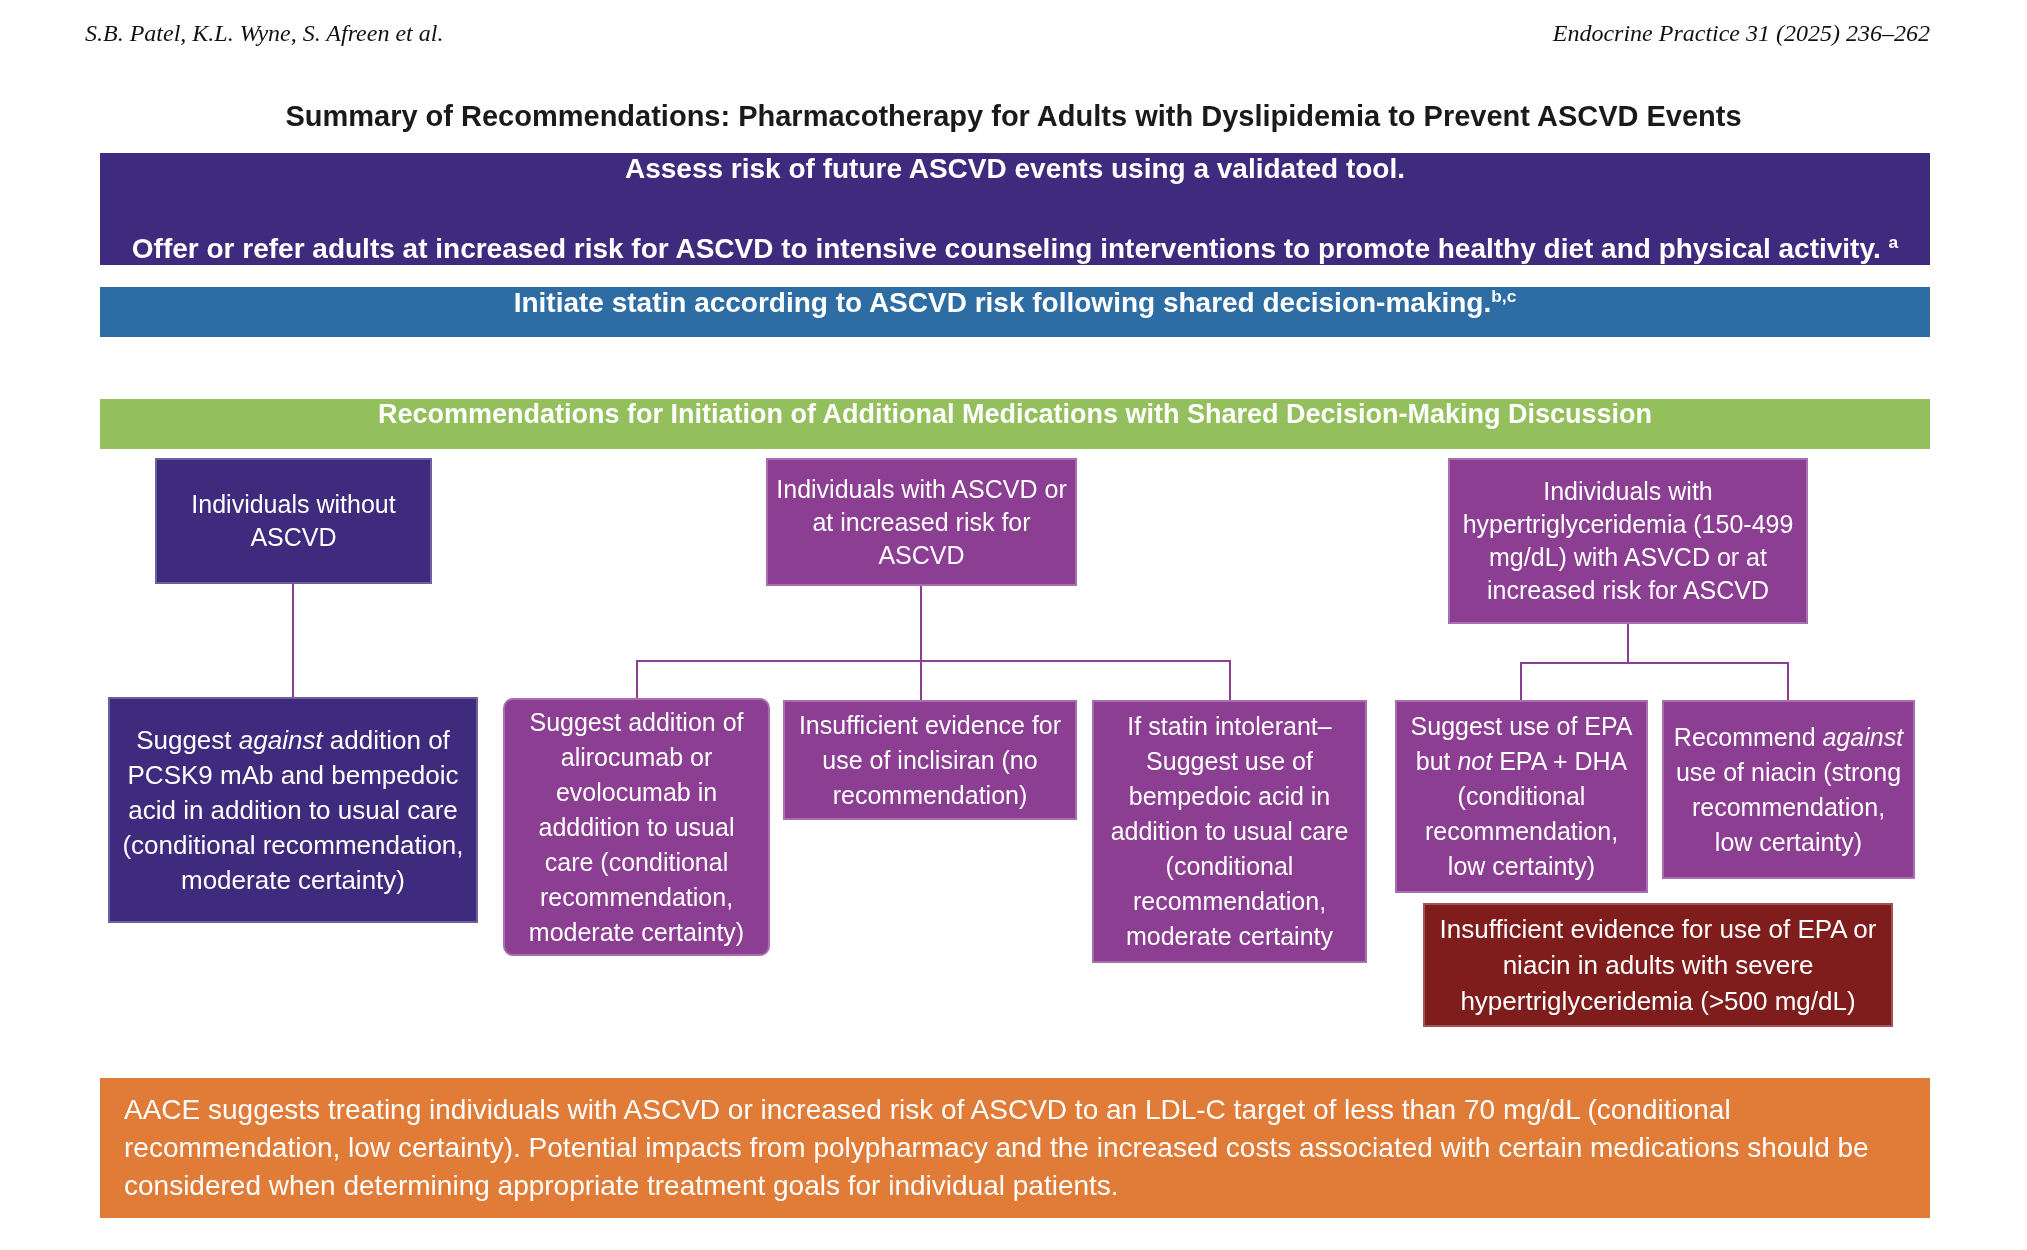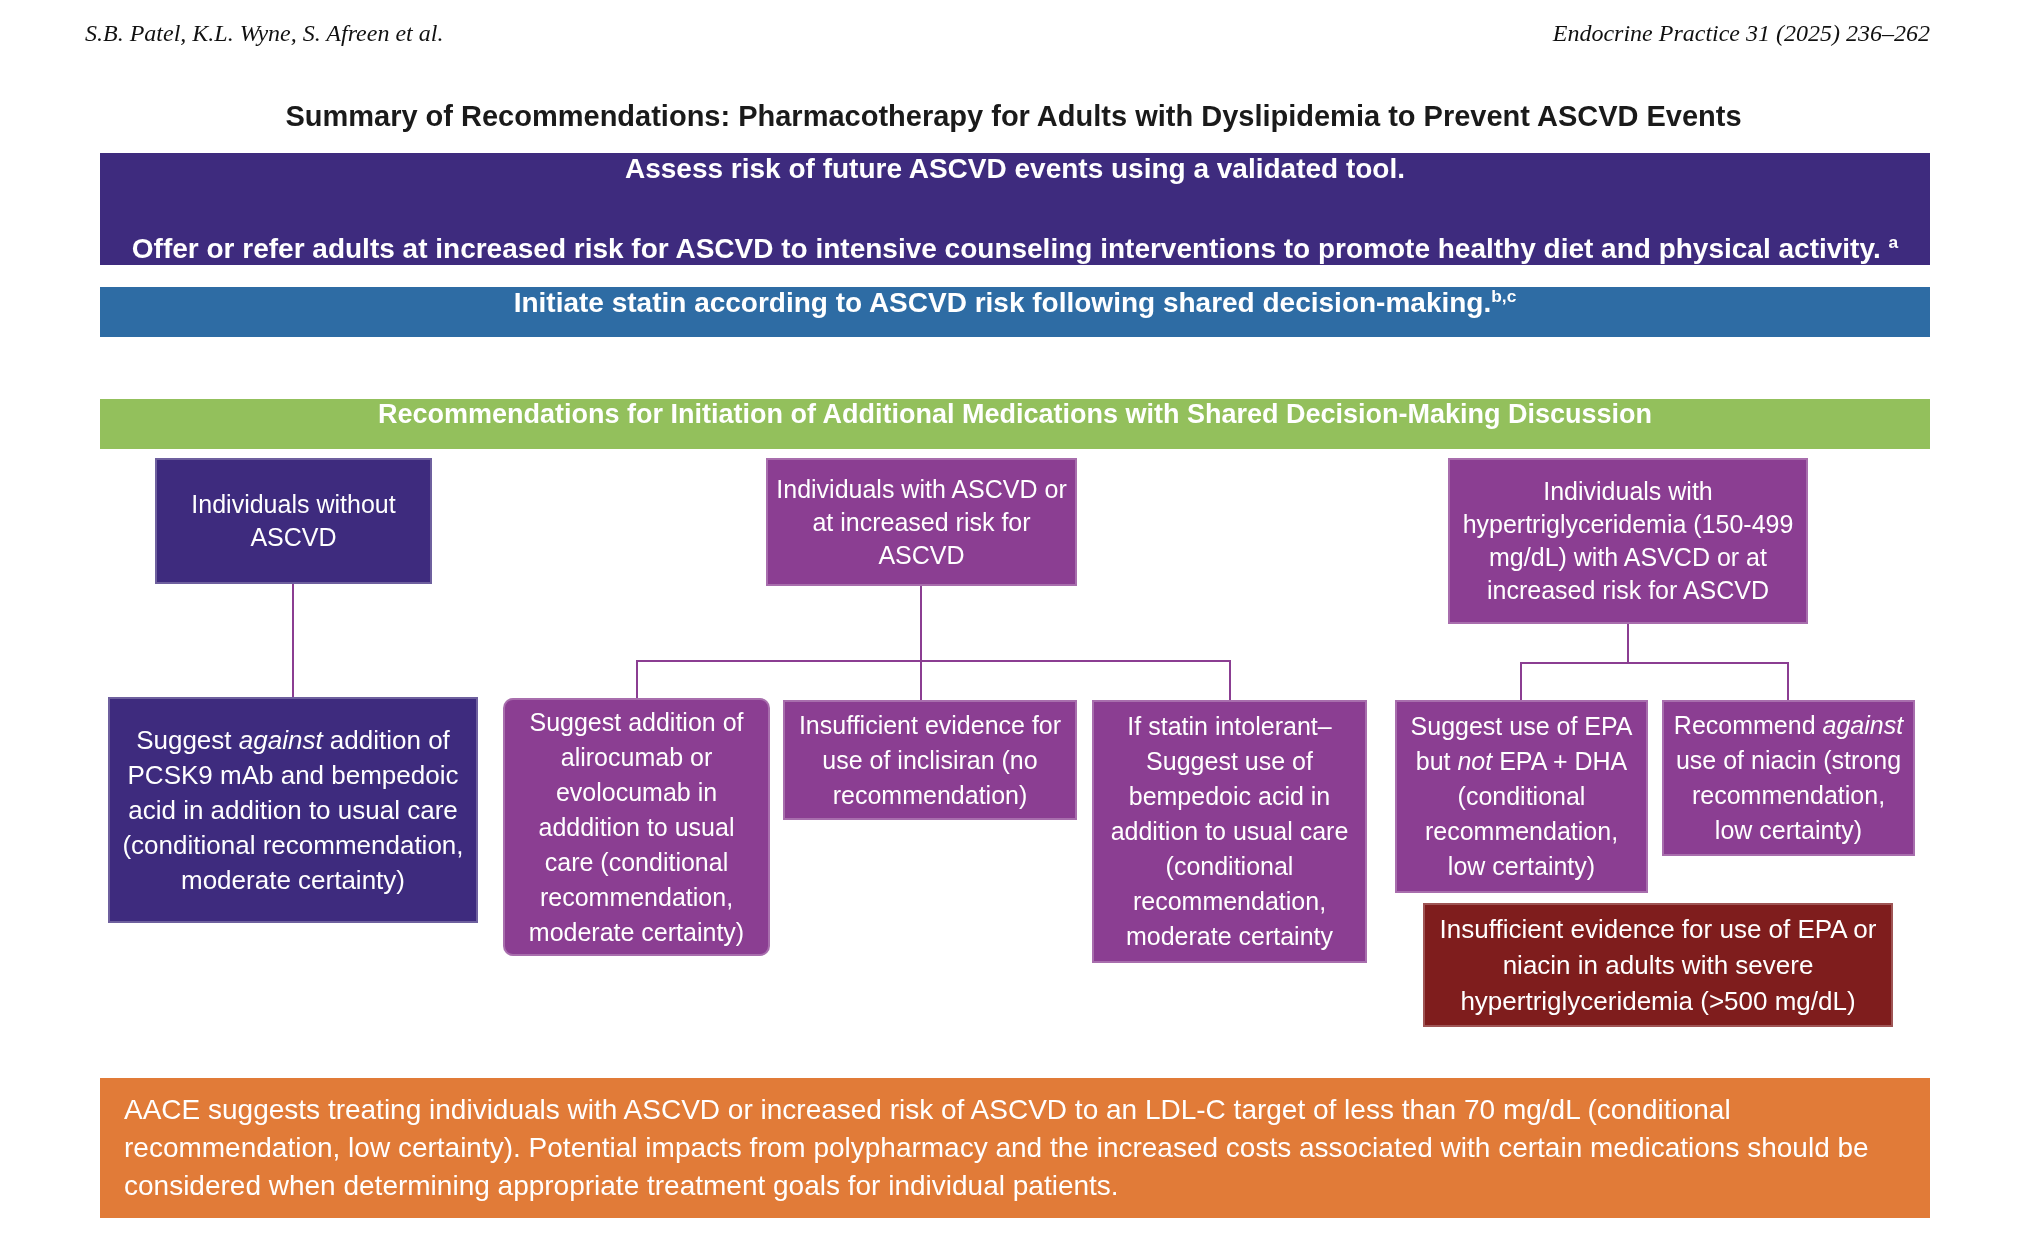--- a/index.html
+++ b/index.html
@@ -72,21 +72,21 @@
   .hdr { font-size: 25px; line-height: 33px; padding: 8px; }
   .hdr1 { left: 155px; top: 458px; width: 277px; height: 126px; }
   .hdr2 { left: 766px; top: 458px; width: 311px; height: 128px; }
   .hdr3 { left: 1448px; top: 458px; width: 360px; height: 166px; }
   .child { font-size: 25px; line-height: 35px; padding: 6px; }
   .c1  { left: 108px;  top: 697px; width: 370px; height: 226px; font-size: 26px; }
   .c2a { left: 503px;  top: 698px; width: 267px; height: 258px; border-radius: 10px; }
   .c2b { left: 783px;  top: 700px; width: 294px; height: 120px; }
   .c2c { left: 1092px; top: 700px; width: 275px; height: 263px; }
   .c3a { left: 1395px; top: 700px; width: 253px; height: 193px; }
-  .c3b { left: 1662px; top: 700px; width: 253px; height: 156px; }
+  .c3b { left: 1662px; top: 700px; width: 253px; height: 179px; }
   .gnote { left: 1423px; top: 903px; width: 470px; height: 124px; font-size: 26px; line-height: 36px; padding: 6px; }
   .conn { position: absolute; background: #8b3e92; }
   .v1  { left: 292px;  top: 584px; width: 2px; height: 113px; }
   .v2  { left: 920px;  top: 586px; width: 2px; height: 114px; }
   .h2  { left: 636px;  top: 660px; width: 595px; height: 2px; }
   .d2a { left: 636px;  top: 660px; width: 2px; height: 38px; }
   .d2c { left: 1229px; top: 660px; width: 2px; height: 40px; }
   .v3  { left: 1627px; top: 624px; width: 2px; height: 40px; }
   .h3  { left: 1520px; top: 662px; width: 269px; height: 2px; }
   .d3a { left: 1520px; top: 662px; width: 2px; height: 38px; }

